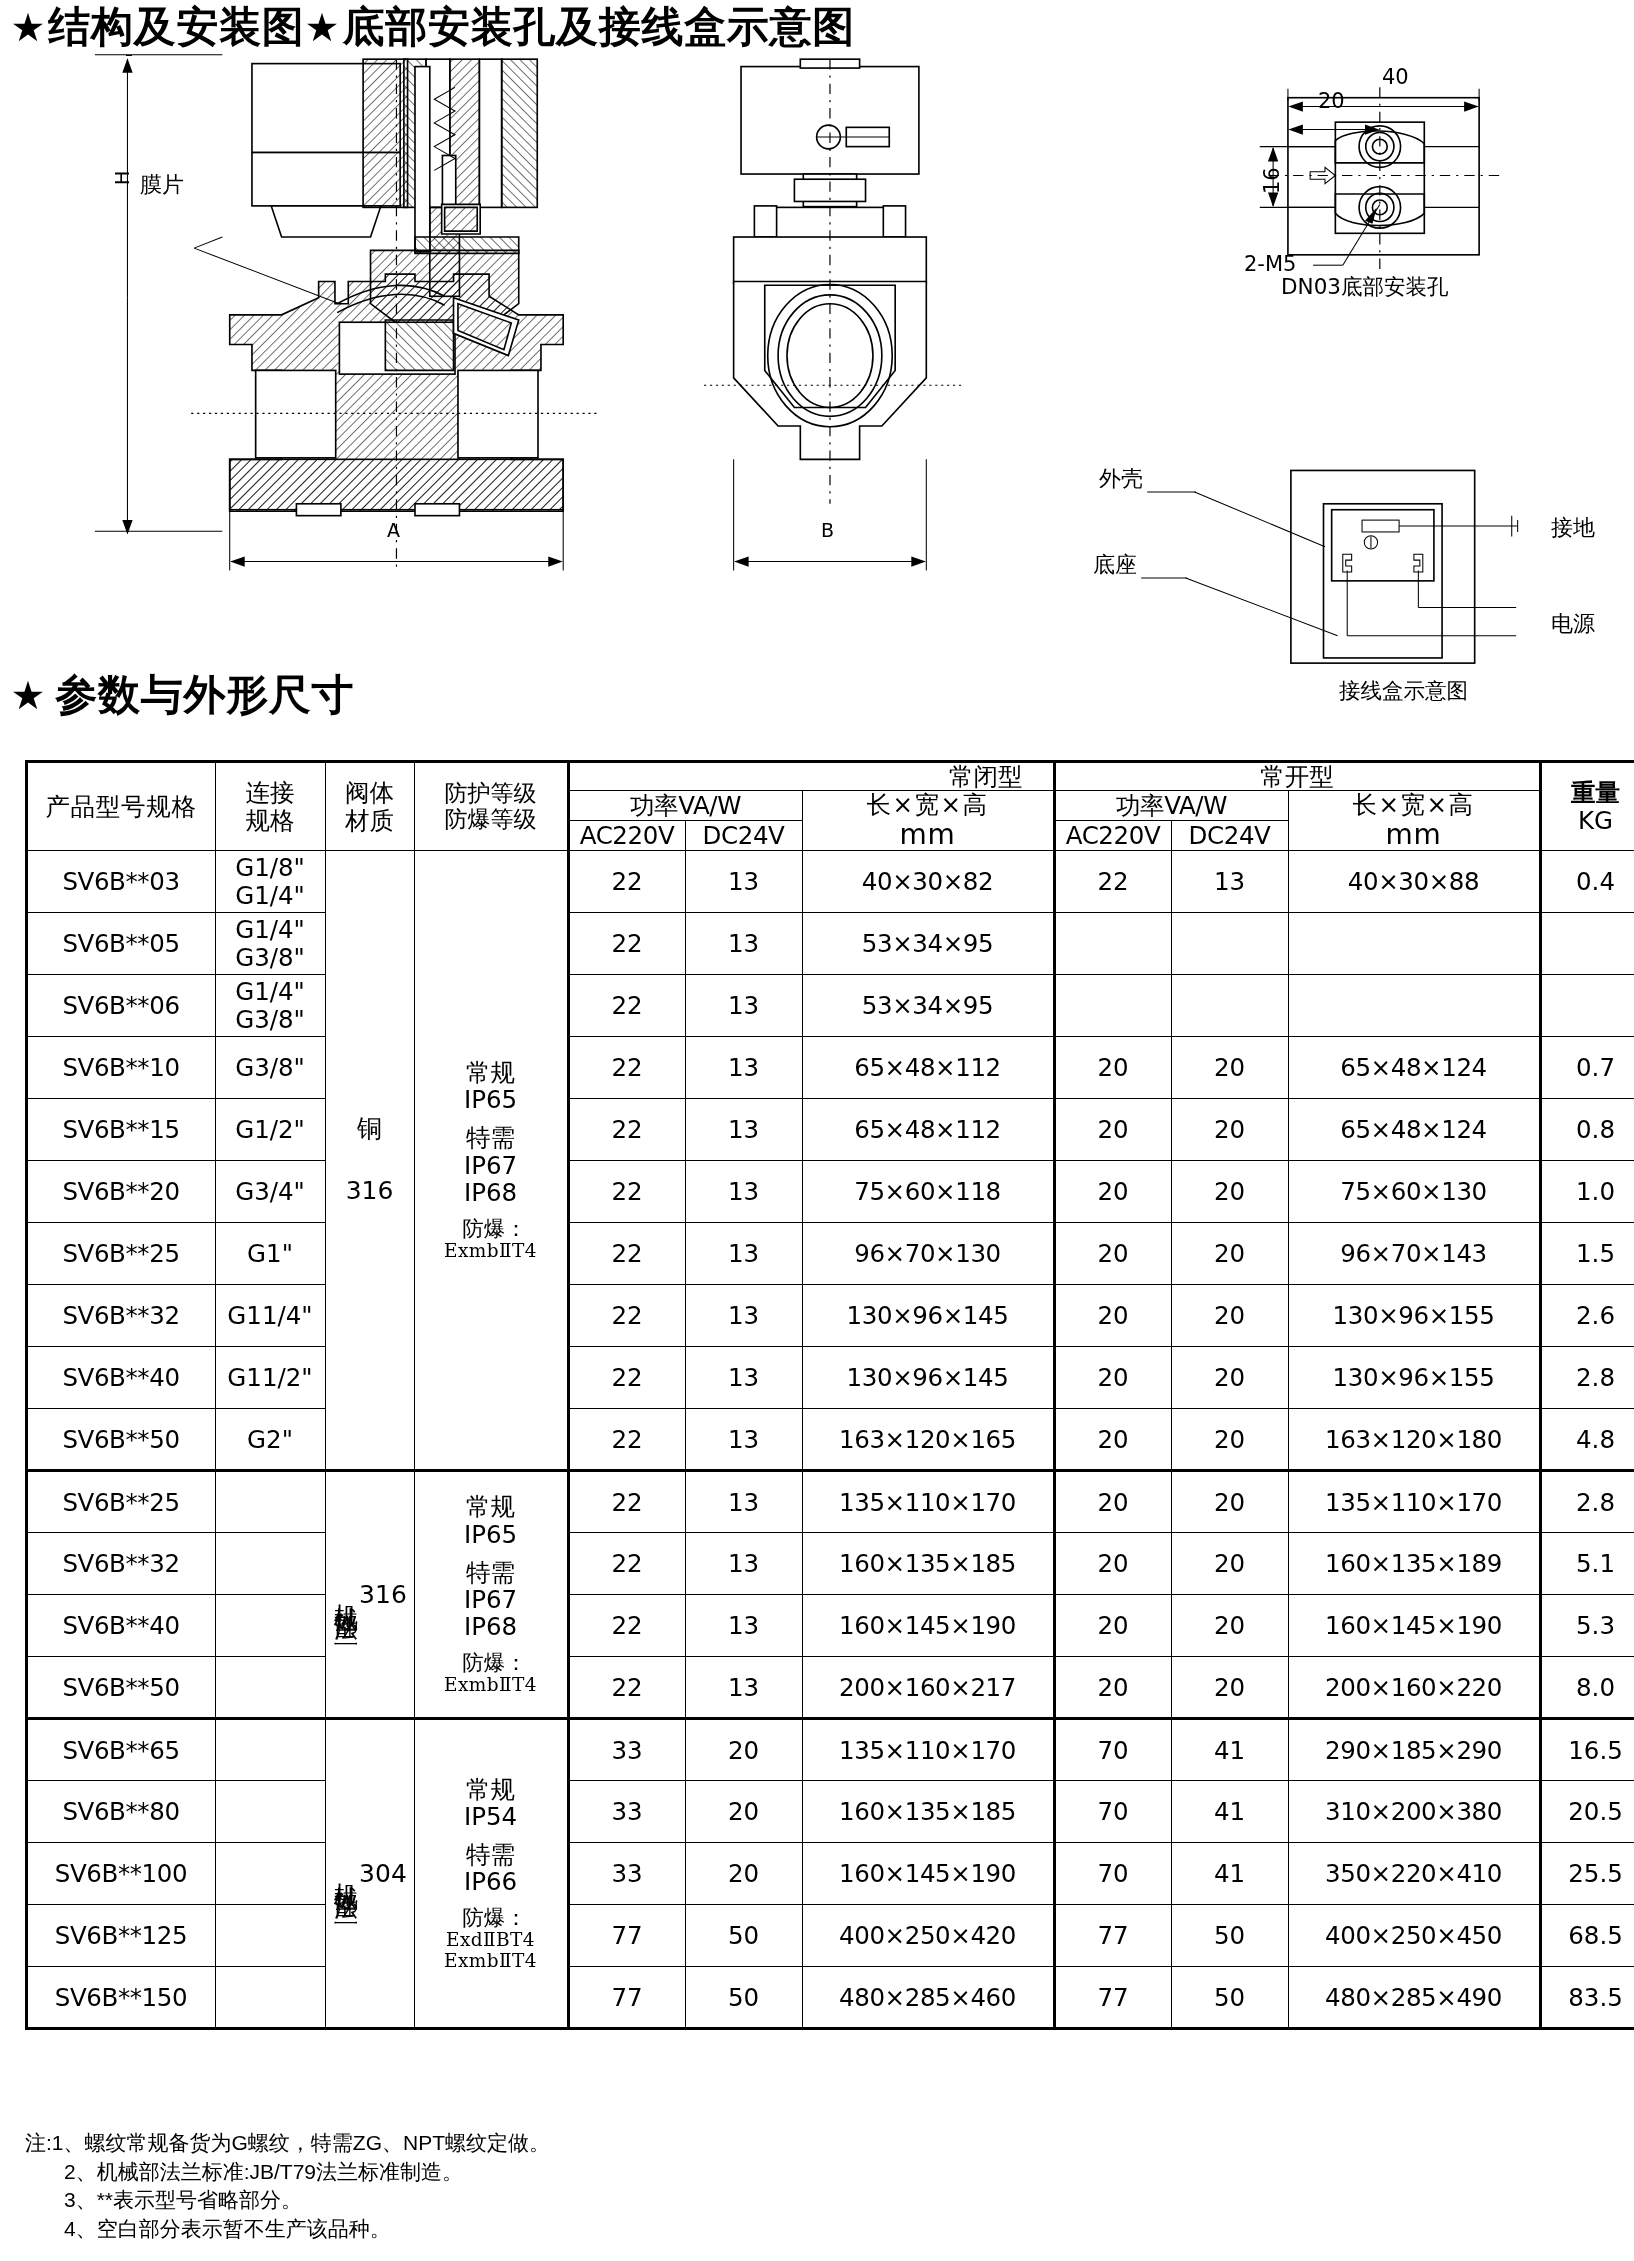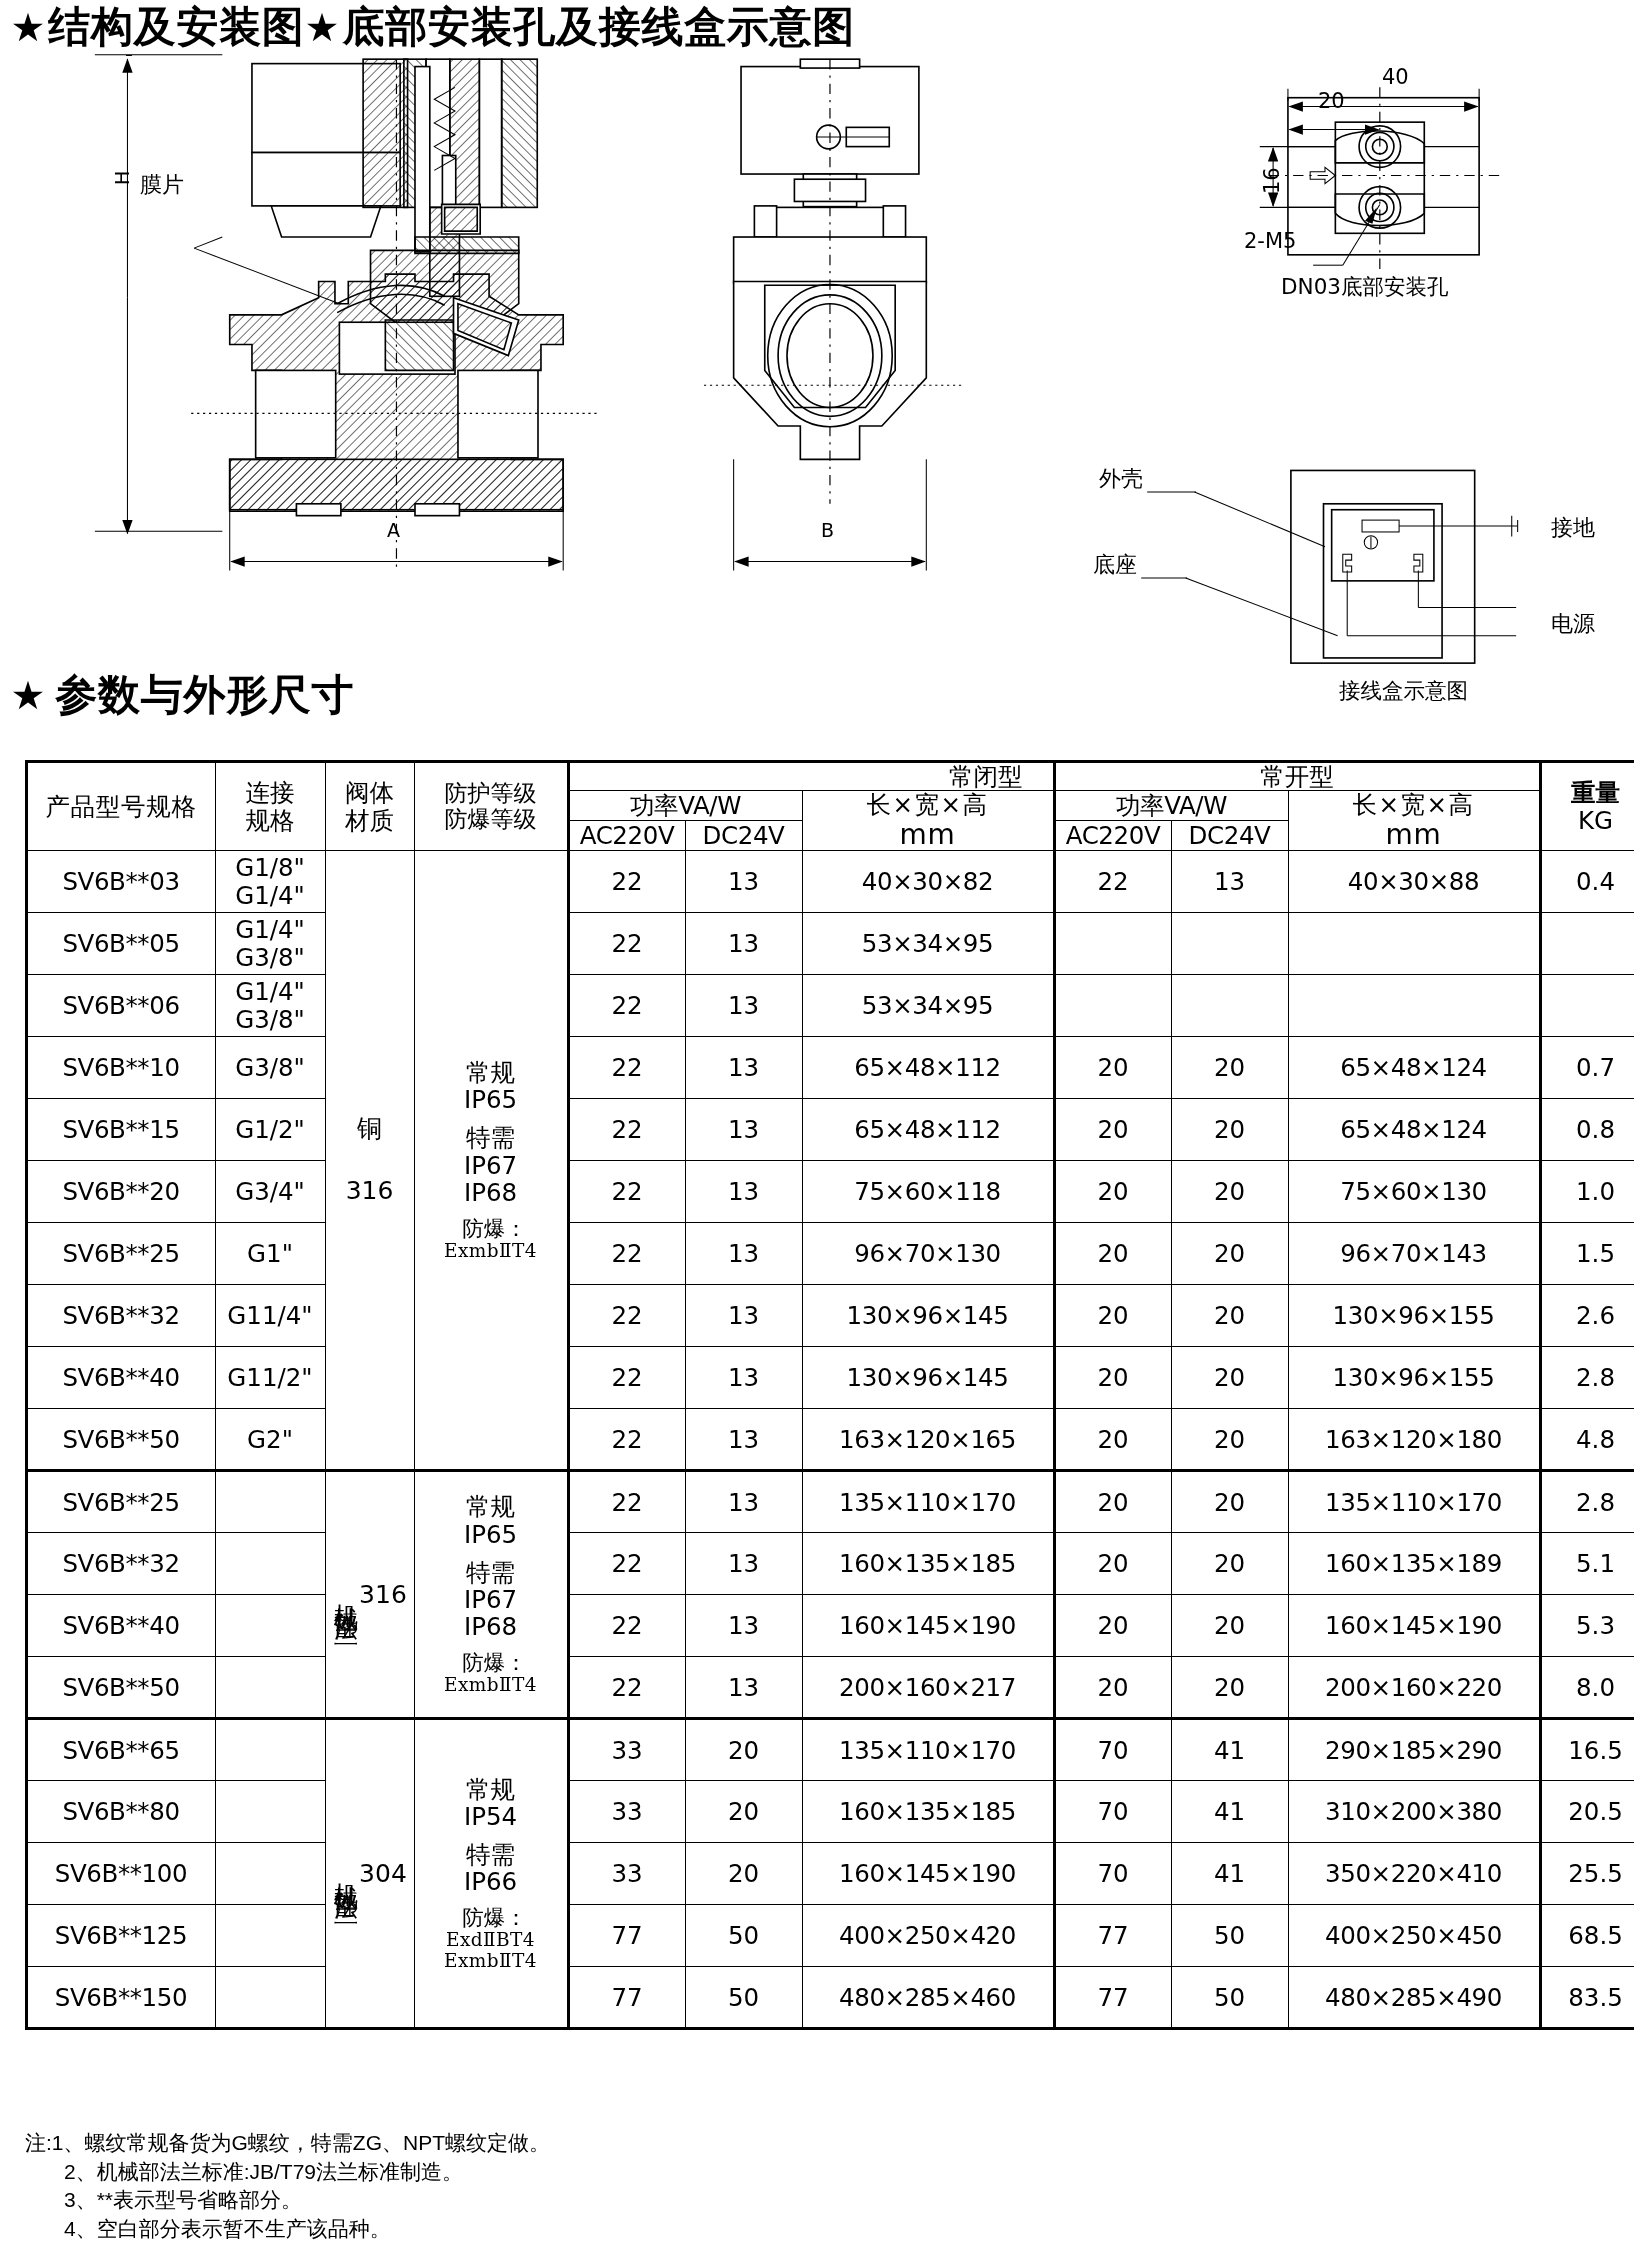--- a/index.html
+++ b/index.html
@@ -369,21 +369,21 @@
   </svg>
 
   <div class="draw-label rot90" style="left:111px; top:126px;">H</div>
   <div class="draw-label cn big" style="left:119px; top:111px;">膜片</div>
   <div class="draw-label" style="left:387px; top:460px;">A</div>
   <div class="draw-label" style="left:821px; top:460px;">B</div>
 
   <div class="draw-label dim" style="left:1371px; top:6px;margin-left:11px;">40</div>
   <div class="draw-label dim" style="left:1318px; top:30px;">20</div>
   <div class="draw-label dim rot90" style="left:1260px; top:135px;">16</div>
-  <div class="draw-label dim" style="left:1244px; top:170px;">2-M5</div>
+  <div class="draw-label dim" style="left:1244px; top:193px;">2-M5</div>
   <div class="draw-label cn" style="left:1260px; top:213px; font-size:21.5px;">DN03底部安装孔</div>
 
   <div class="draw-label cn" style="left:1078px; top:405px; font-size:22px;">外壳</div>
   <div class="draw-label cn" style="left:1072px; top:491px; font-size:22px;">底座</div>
   <div class="draw-label cn" style="left:1530px; top:454px; font-size:22px;">接地</div>
   <div class="draw-label cn" style="left:1530px; top:550px; font-size:22px;">电源</div>
   <div class="draw-label cn" style="left:1318px; top:617px; font-size:21.5px;">接线盒示意图</div>
 </div>
 
 <div id="spec-table-wrap">

